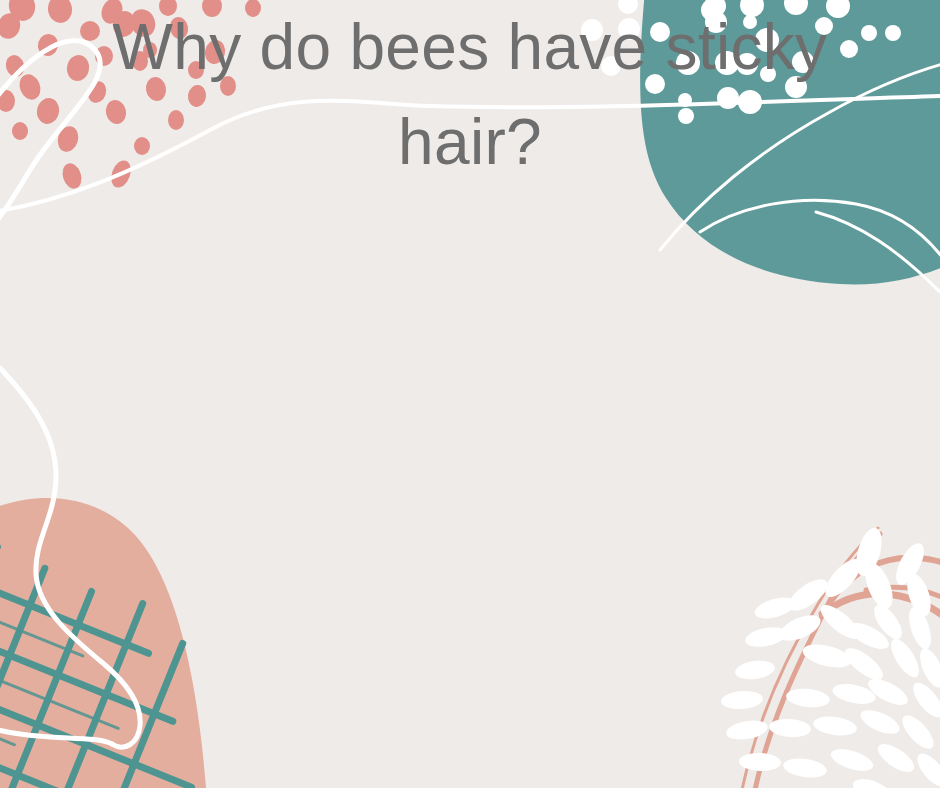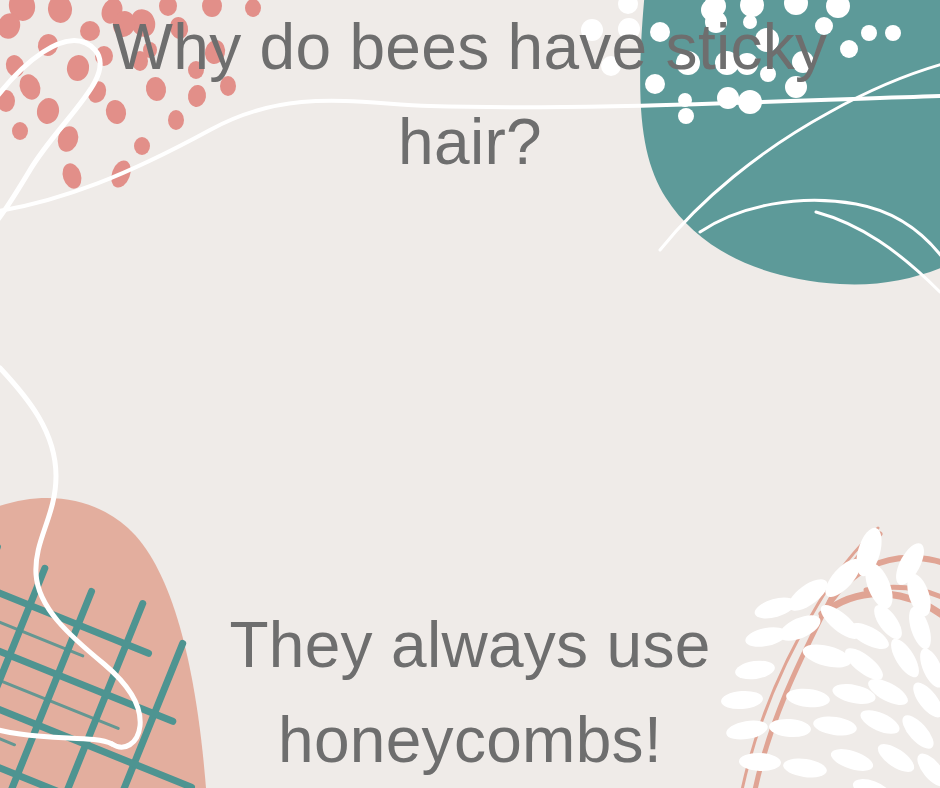--- a/index.html
+++ b/index.html
@@ -262,16 +262,15 @@
 
         <path d="M 112 744 C 96 736, 60 740, 20 734
                  C -10 730, -28 722, -40 712" stroke-width="5"></path>
       </g>
 
     </g>
   </svg>
 
   <div id="text-layer">
     <div class="joke-block joke-question">Why do bees have sticky hair?</div>
-    <div class="joke-block joke-answer">They always use honeycombs!</div>
   </div>
 
 </div>
 
 </body></html>

